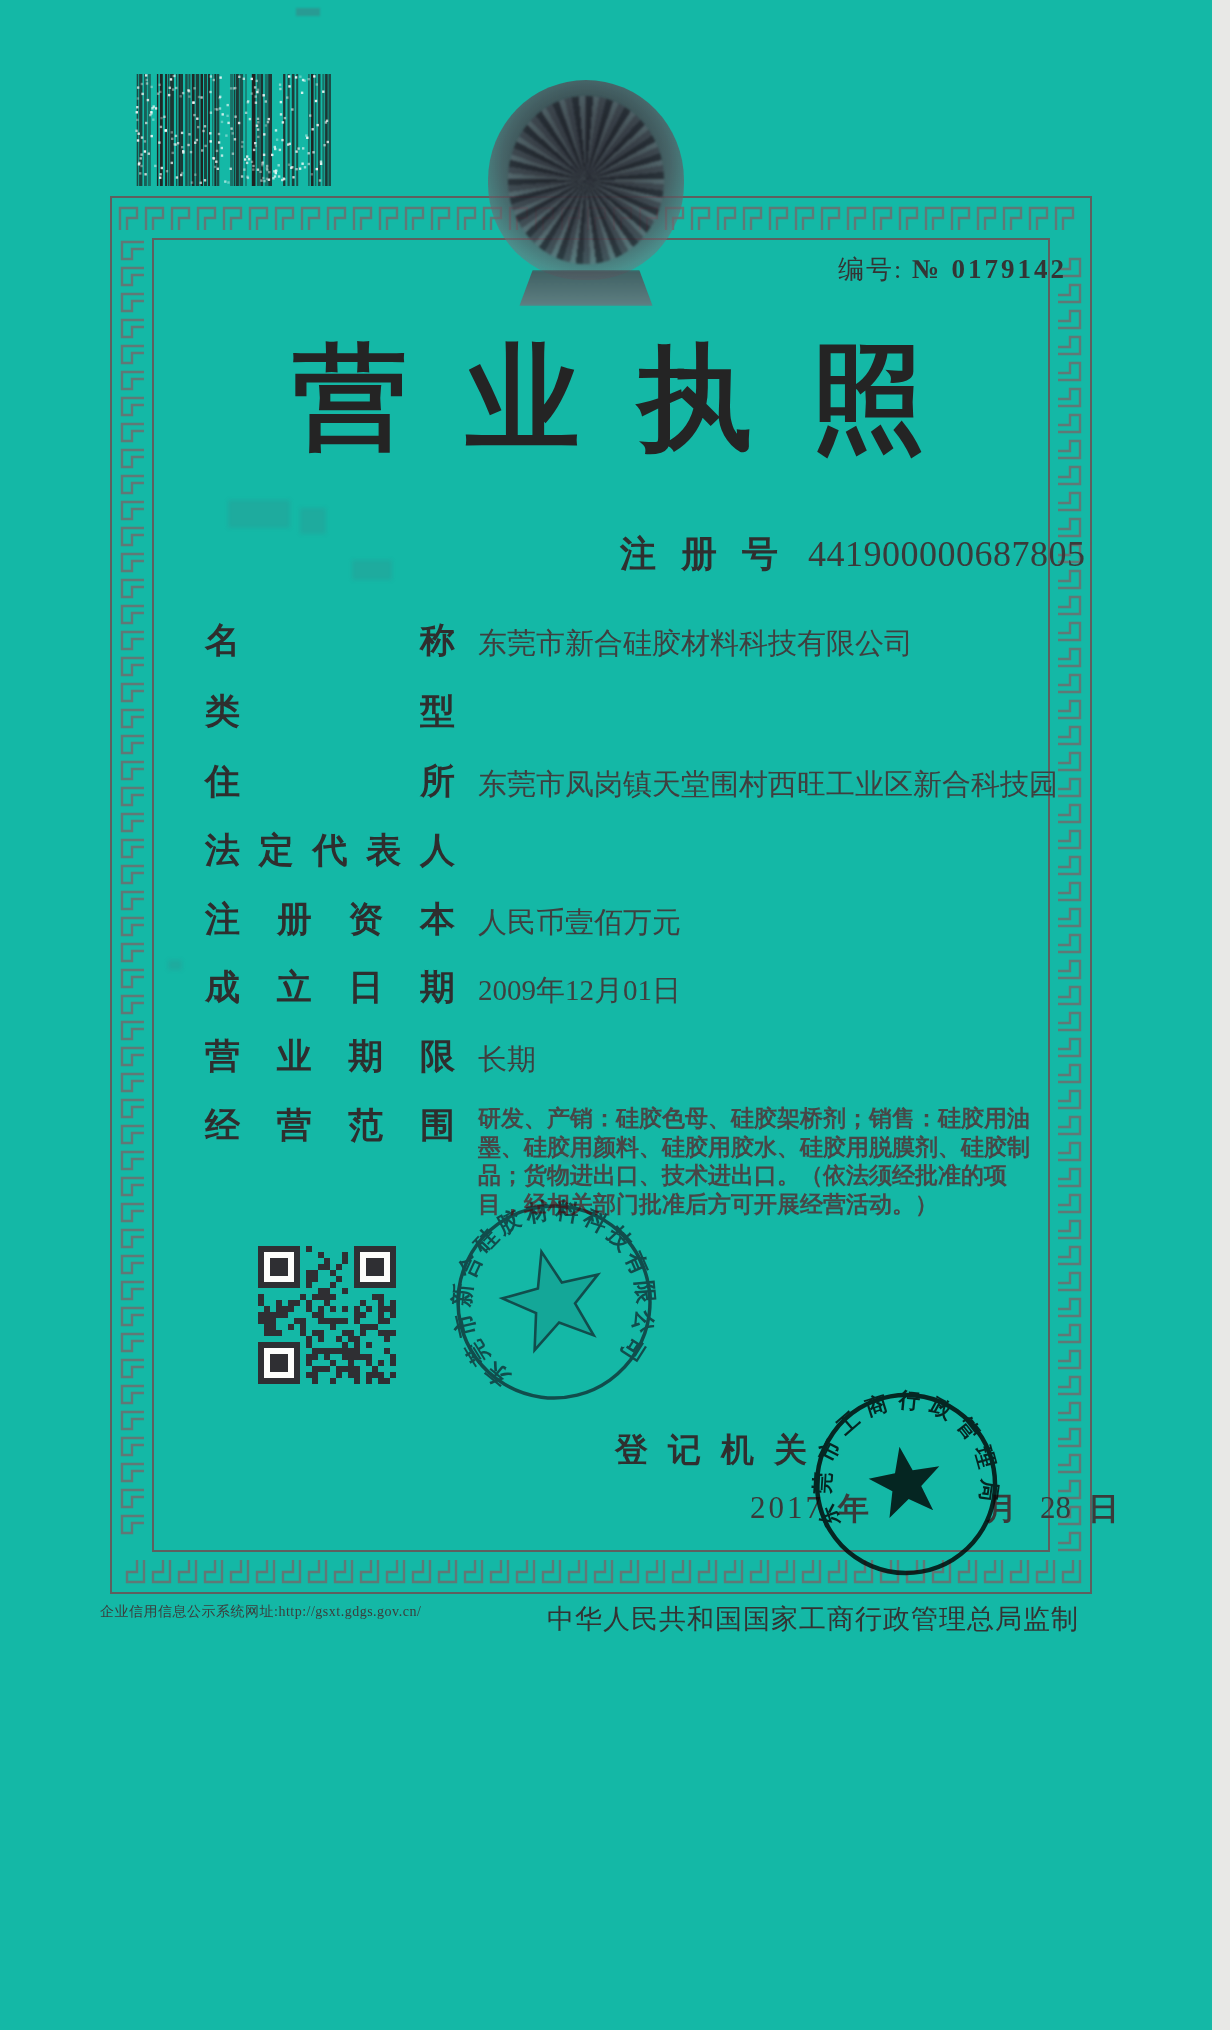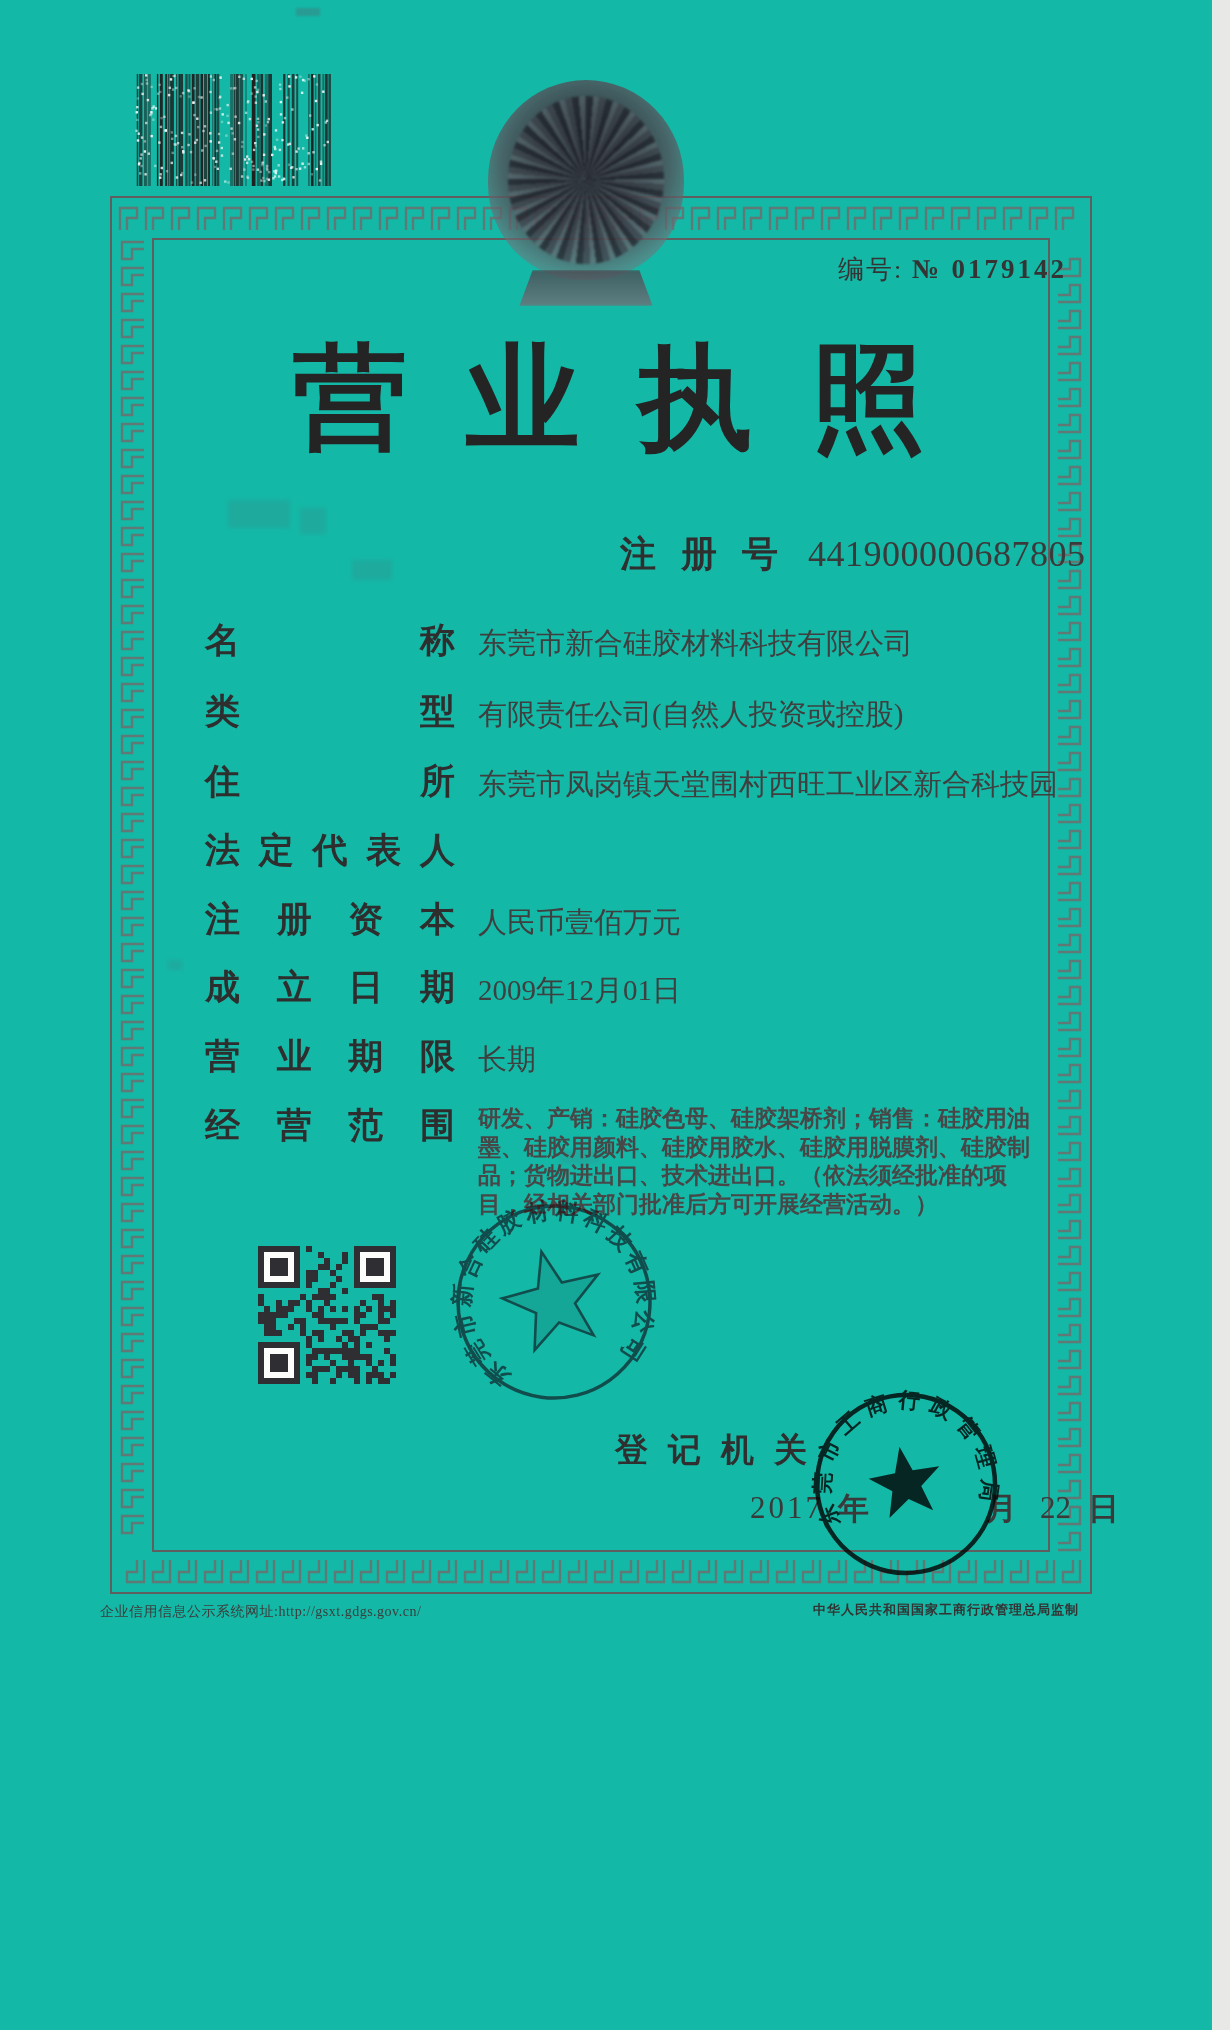--- a/index.html
+++ b/index.html
@@ -64,21 +64,21 @@
   .d-mu{left:986px;top:1488px;font-weight:600;}
   .d-day{left:1040px;top:1490px;}
   .d-du{left:1088px;top:1488px;font-weight:600;}
 
   .seal{position:absolute;mix-blend-mode:multiply;}
   .seal-red{left:448px;top:1196px;z-index:6;opacity:.88;}
   .seal-black{left:808px;top:1386px;z-index:6;opacity:.9;}
 
   .footer-left{position:absolute;left:100px;top:1603px;font-size:14px;color:#3c3c3c;z-index:4;
                font-family:"Liberation Serif","DejaVu Serif",serif;letter-spacing:.5px;}
-  .footer-right{position:absolute;right:133px;top:1601px;font-size:13px;font-weight:700;
+  .footer-right{position:absolute;right:133px;top:1601px;font-size:27px;font-weight:400;
                 color:#333;z-index:4;letter-spacing:1px;}
 
   
   .artifact{position:absolute;background:rgba(95,95,115,.14);filter:blur(2px);z-index:2;}
   .a1{left:228px;top:500px;width:62px;height:28px;}
   .a2{left:352px;top:560px;width:40px;height:20px;}
   .a3{left:300px;top:508px;width:26px;height:26px;}
   .a4{left:168px;top:960px;width:14px;height:10px;}
   .a5{left:296px;top:8px;width:24px;height:8px;background:rgba(90,90,105,.3);filter:blur(1px);}
   .a6{left:560px;top:1150px;width:40px;height:14px;}
@@ -438,21 +438,20 @@
         <span>名</span>
         <span>称</span>
       </span>
     <span class="f-value">东莞市新合硅胶材料科技有限公司</span>
   </div>
   <div class="field-row" style="top:688px">
     <span class="f-label jchars" style="display: flex; justify-content: space-between;">
         <span>类</span>
         <span>型</span>
       </span>
-    <span class="f-value">有限责任公司(自然人投资或控股)</span>
   </div>
   <div class="field-row" style="top:758px">
     <span class="f-label jchars" style="display: flex; justify-content: space-between;">
         <span>住</span>
         <span>所</span>
       </span>
     <span class="f-value">东莞市凤岗镇天堂围村西旺工业区新合科技园</span>
   </div>
   <div class="field-row" style="top:827px">
     <span class="f-label jchars" style="display: flex; justify-content: space-between;">
@@ -665,21 +664,21 @@
   <div class="registrar jchars" style="display: flex; justify-content: space-between;">
       <span>登</span>
       <span>记</span>
       <span>机</span>
       <span>关</span>
     </div>
   <div class="date-line">
     <span class="d-year">2017</span>
     <span class="d-yu">年</span>
     <span class="d-mu">月</span>
-    <span class="d-day">22</span>
+    <span class="d-day">28</span>
     <span class="d-du">日</span>
   </div>
 
   <svg class="seal seal-red" width="212" height="212" viewBox="-106 -106 212 212">
     <g transform="rotate(-14)">
       <circle r="96" fill="none" stroke="#c95562" stroke-width="3.5"></circle>
       <path transform="scale(1.62)" d="M0,-32 L7.6,-10.5 L30.4,-9.9 L12.4,4 L18.8,25.9 L0,13 L-18.8,25.9 L-12.4,4 L-30.4,-9.9 L-7.6,-10.5 Z" fill="rgba(205,90,100,0.16)" stroke="#c95562" stroke-width="1.6"></path>
       <defs>
           <path id="arcRed" d="M -57,62 A 84,84 0 1 1 57,62" fill="none"></path>
         </defs>

